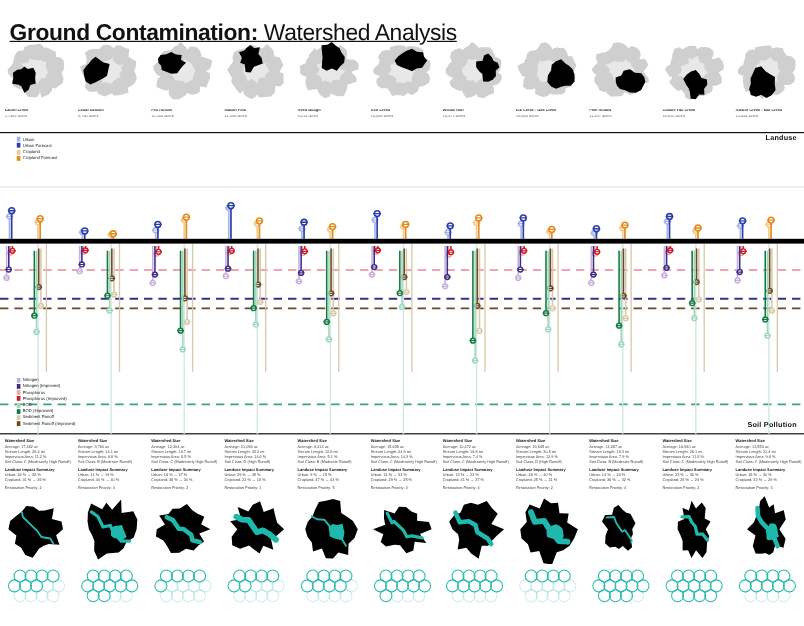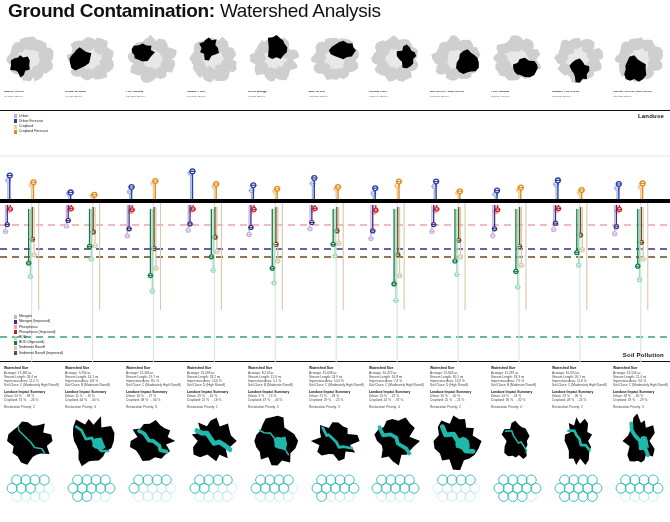--- a/index.html
+++ b/index.html
@@ -1,20 +1,20 @@
 <!DOCTYPE html>
 <html><head>
 <meta charset="utf-8">
 <style>
   html,body{margin:0;padding:0;background:#ffffff;}
   body{width:670px;height:522px;overflow:hidden;font-family:"Liberation Sans",sans-serif;color:#111;}
   #root{position:relative;width:670px;height:522px;}
 
   
-  .title-bar{position:absolute;left:8px;top:0;width:654px;height:24px;}
+  .title-bar{position:absolute;left:8px;top:17px;width:654px;height:24px;text-decoration:underline;}
   .title-bar .t1{font-size:19px;font-weight:bold;letter-spacing:-0.3px;}
   .title-bar .t2{font-size:19px;font-weight:normal;letter-spacing:-0.3px;}
 
   
   .maps-row{position:absolute;left:0;top:28px;width:670px;height:80px;}
   .map-cell{position:absolute;top:0;width:67px;height:80px;}
   .map-svg{display:block;margin:0 auto;}
   .map-label{position:absolute;left:4px;top:63px;width:62px;line-height:1.15;}
   .map-label .ml-name{font-size:2.6px;font-weight:bold;color:#222;display:block;
         transform:scale(1.25);transform-origin:left top;white-space:nowrap;overflow:hidden;}

